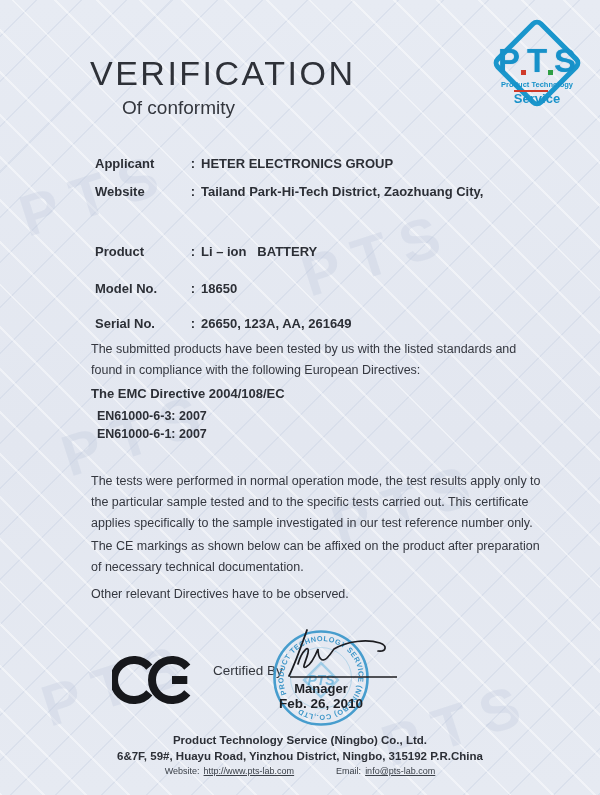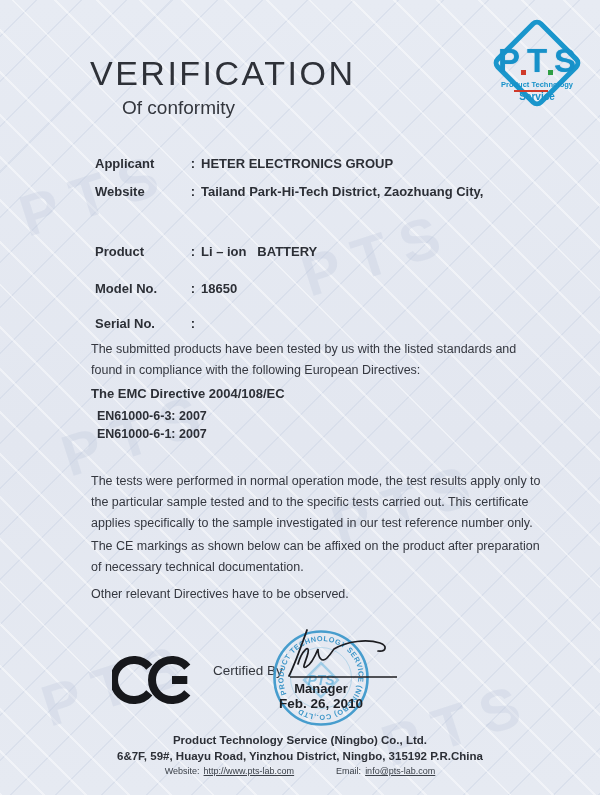--- a/index.html
+++ b/index.html
@@ -35,21 +35,21 @@
     font-weight: 800; font-size: 33px; line-height: 1; color: #1791c9;
     text-shadow: 0 0 1px rgba(23,145,201,0.6);
   }
   .logo .dot { width: 5px; height: 5px; margin: 0 1px 2px 1px; display: inline-block; }
   .dot-red { background: #cf3a2a; }
   .dot-green { background: #2f9e44; }
   .logo .tagline { position: absolute; left: 0; top: 66px; width: 118px; text-align: center;
     font-size: 7.5px; font-weight: bold; color: #1791c9; line-height: 1.3; }
   .logo .redline { position: absolute; left: 36px; top: 76px; width: 34px; height: 1.5px; background: #cf3a2a; }
   .logo .tagline2 { position: absolute; left: 0; top: 77px; width: 118px; text-align: center;
-    font-size: 10px; font-weight: bold; color: #1791c9; }
+    font-size: 13px; font-weight: bold; color: #1791c9; }
 
   
   .title { position: absolute; left: 90px; top: 54px; font-size: 34px; letter-spacing: 2.5px; color: #2e3138; }
   .subtitle { position: absolute; left: 122px; top: 97px; font-size: 19px; color: #33363d; }
   .registration { position: absolute; left: 99px; top: 123px; font-size: 13.5px; font-weight: 600; color: #2f323a; }
 
   
   .frow { position: absolute; left: 95px; display: flex; font-size: 13px; font-weight: bold; color: #2c2f36; }
   .frow .lbl { width: 90px; }
   .frow .colon { width: 16px; text-align: center; }
@@ -129,20 +129,21 @@
 
   <div class="frow" style="top:281px;">
     <span class="lbl">Model No.</span>
     <span class="colon">:</span>
     <span class="val">18650</span>
   </div>
 
   <div class="frow" style="top:316px;">
     <span class="lbl">Serial No.</span>
     <span class="colon">:</span>
+    <span class="val">26650, 123A, AA, 261649</span>
   </div>
 
   <div class="para" style="top:339px;">The submitted products have been tested by us with the listed standards and found in compliance with the following European Directives:</div>
   <div class="bold-line" style="left:91px; top:386px; font-size:13px;">The EMC Directive 2004/108/EC</div>
   <div class="bold-line" style="left:97px; top:409px; font-size:12.5px;">EN61000-6-3: 2007</div>
   <div class="bold-line" style="left:97px; top:427px; font-size:12.5px;">EN61000-6-1: 2007</div>
   <div class="para" style="top:471px;">The tests were performed in normal operation mode, the test results apply only to the particular sample tested and to the specific tests carried out. This certificate applies specifically to the sample investigated in our test reference number only.</div>
   <div class="para" style="top:536px;">The CE markings as shown below can be affixed on the product after preparation of necessary technical documentation.</div>
   <div class="para" style="top:584px;">Other relevant Directives have to be observed.</div>
 

